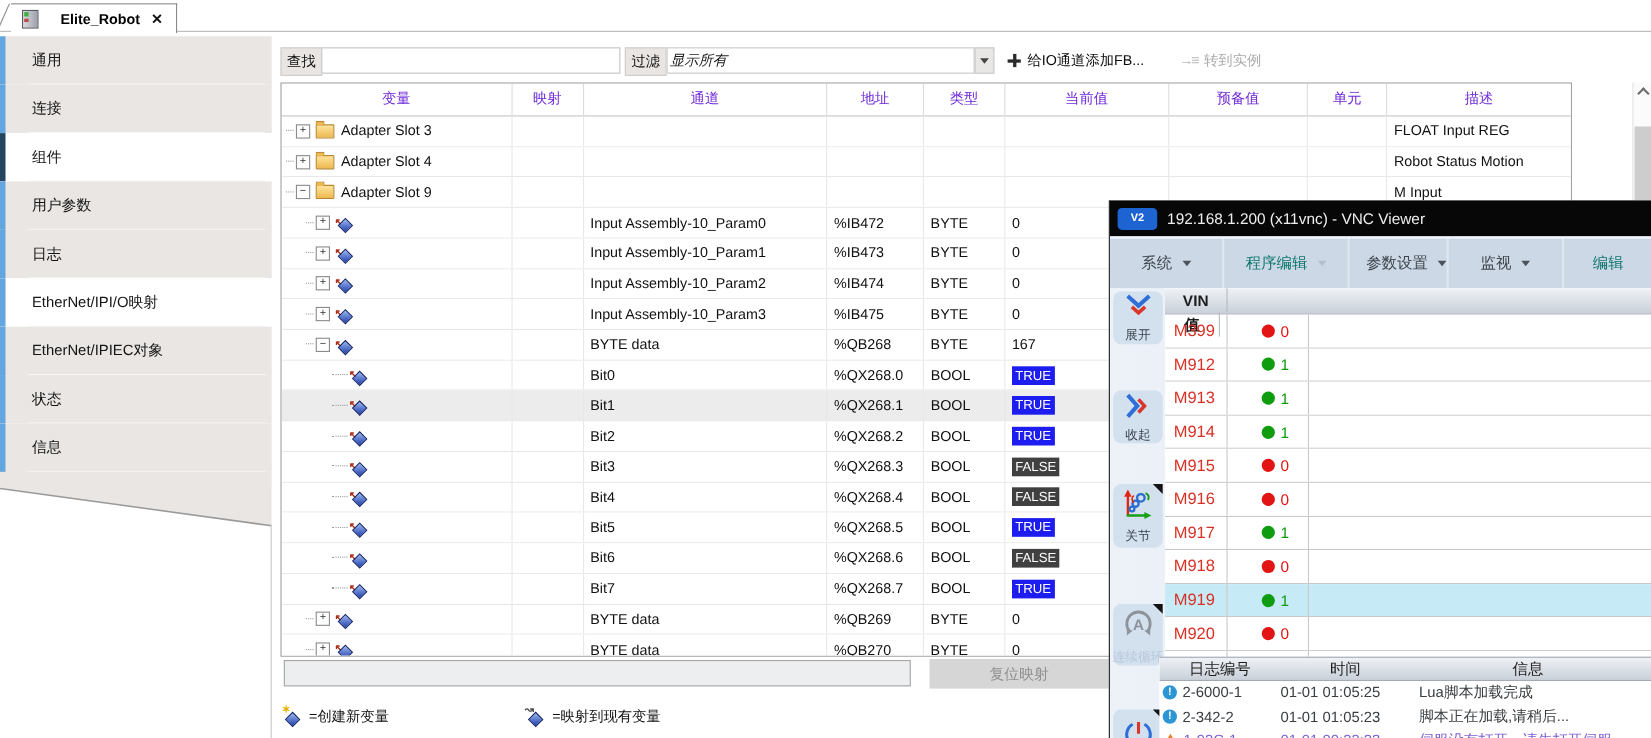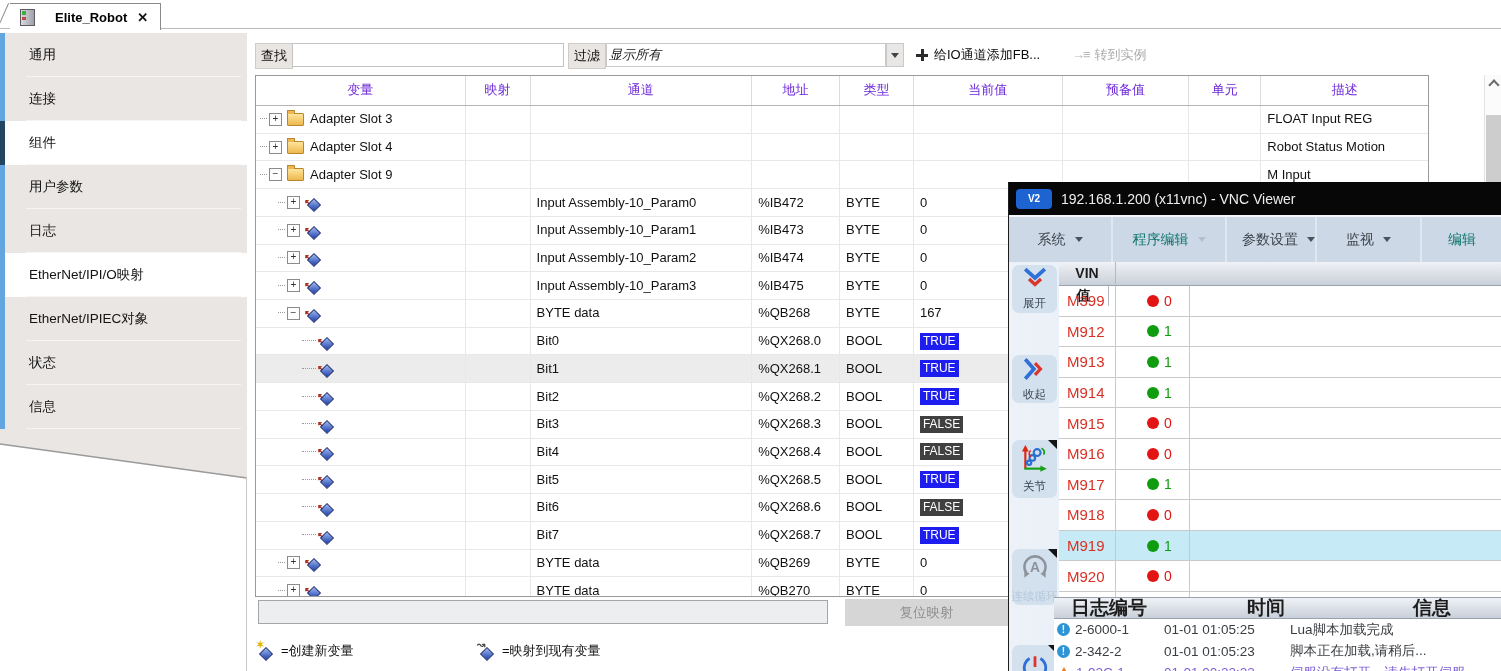--- a/index.html
+++ b/index.html
@@ -131,21 +131,21 @@
   .cv{width:57px;} .cl{width:50px;} .cm{flex:1;border-right:none!important;}
   .vin-name{font-size:15px;color:#d93025;padding-left:8px;}
   .dot{width:12px;height:12px;border-radius:50%;margin:0 5px 0 7px;}
   .dot.on{background:#0f9d0f;} .dot.off{background:#e21414;}
   .dval{font-size:14px;} .dval.on{color:#0f9d0f;} .dval.off{color:#e21414;}
 
   
   .logp{position:absolute;left:45px;top:335px;right:0;bottom:0;background:#fff;overflow:hidden;
        border-top:1px solid #9aa2ad;}
   .log-h{display:flex;height:20px;background:linear-gradient(#eff2f6,#c9d0d9);
-       border-bottom:1px solid #99a1ac;font-size:19px;font-weight:bold;color:#1c1c1c;gap:43px;}
+       border-bottom:1px solid #99a1ac;font-size:14px;font-weight:normal;color:#1c1c1c;}
   .log-h .hc{line-height:20px;text-align:center;box-sizing:border-box;}
   .lh0{width:110px;} .lh1{width:118px;} .lh2{flex:1;text-align:right;padding-right:6px;}
   .log-r{display:flex;height:21.5px;align-items:center;font-size:13.5px;}
   .log-r .c0{width:110px;display:flex;align-items:center;gap:5px;padding-left:3px;box-sizing:border-box;}
   .log-r .c1{width:118px;} .log-r .c2{flex:1;padding-left:8px;white-space:nowrap;overflow:hidden;}
   .log-r.info{color:#3a3e42;} .log-r.warn{color:#7e5fd2;}
   .ic-info{flex:none;width:13px;height:13px;border-radius:50%;background:#2b95d6;color:#fff;font-size:10px;
        font-weight:bold;text-align:center;line-height:13px;}
   .ic-warn{flex:none;position:relative;width:0;height:0;border-left:7px solid transparent;
        border-right:7px solid transparent;border-bottom:12px solid #ef7f1f;}

